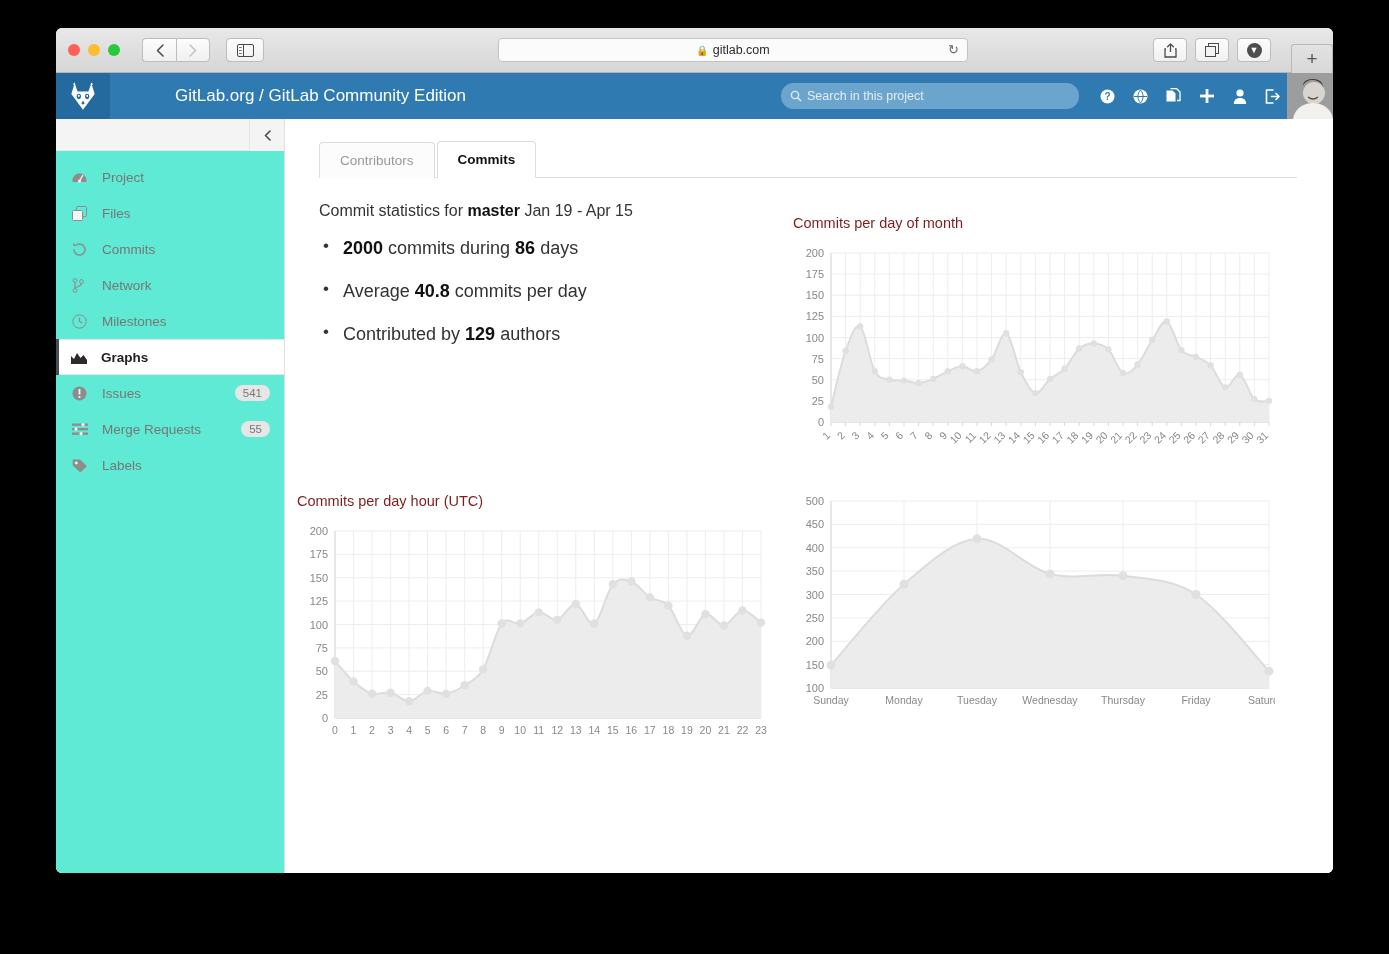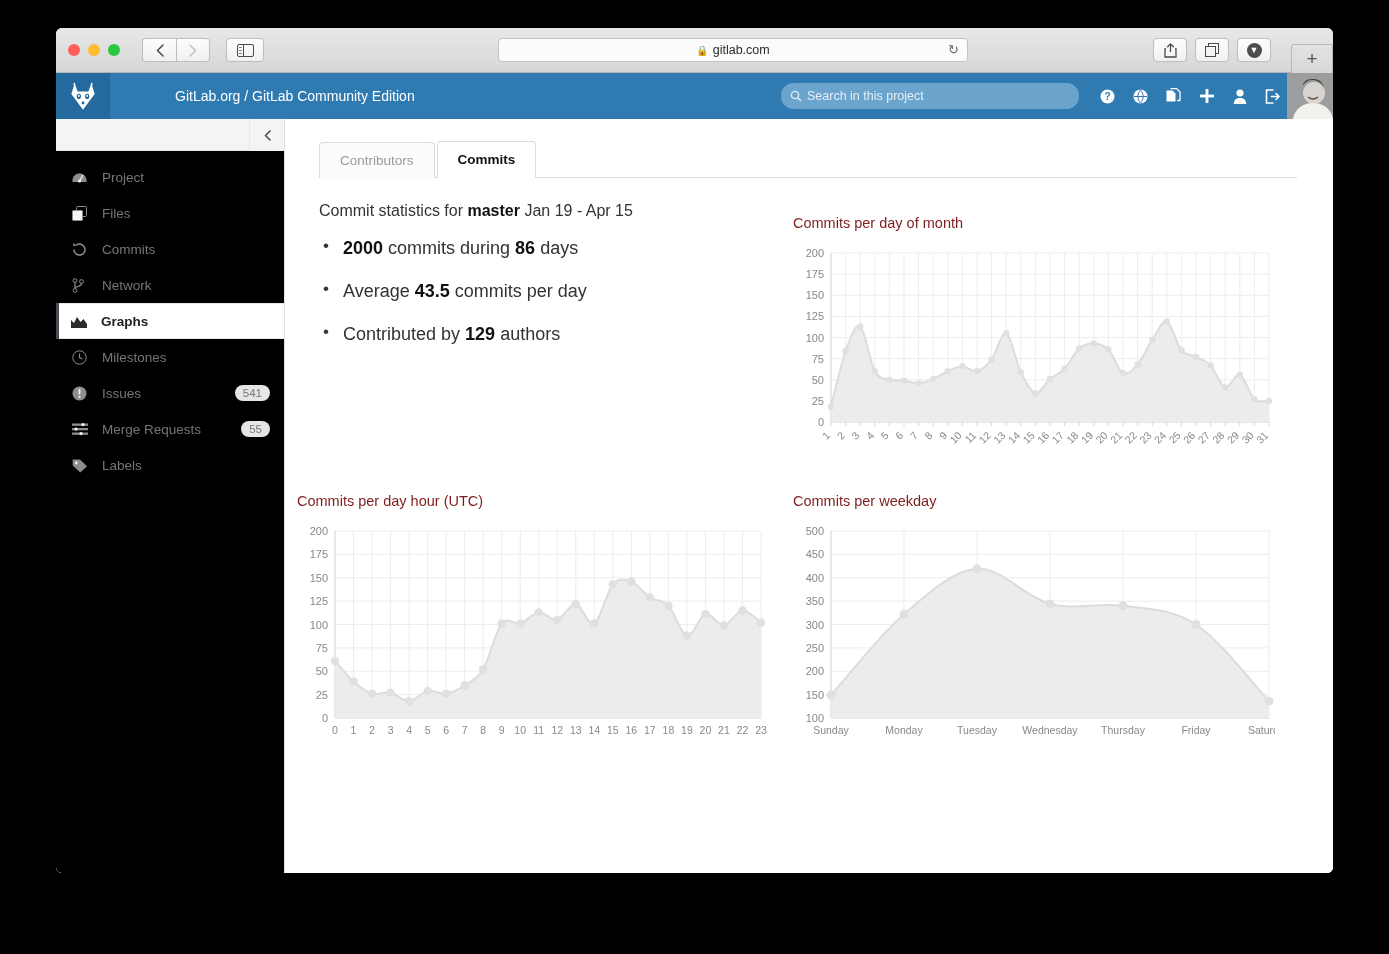--- a/index.html
+++ b/index.html
@@ -94,21 +94,21 @@
     display: flex; align-items: center;
     position: relative;
   }
   .gl-logo {
     width: 54px; height: 46px;
     background: #256a9e;
     display: flex; align-items: center; justify-content: center;
   }
   .gl-title {
     color: #fff;
-    font-size: 14px;
+    font-size: 17px;
     margin-left: 65px;
     white-space: nowrap;
   }
   .gl-search {
     position: absolute; left: 725px;
     width: 298px; height: 26px;
     background: #6ba4cc;
     border: 1px solid #6ba4cc;
     border-radius: 12px;
     display: flex; align-items: center;
@@ -128,21 +128,21 @@
     width: 46px; height: 46px;
     background: #8d8f91;
     overflow: hidden;
   }
 
   
   .body-wrap { display: flex; height: 754px; background: #fff; }
 
   .sidebar {
     width: 229px;
-    background: #000000;
+    background: #5eead4;
     border-right: 1px solid #e1e1e1;
     position: relative;
     flex: 0 0 229px;
   }
   .collapse-bar {
     height: 32px;
     display: flex; justify-content: flex-end;
     border-bottom: 1px solid #e6e6e6;
     background: #f4f4f4;
   }
@@ -449,38 +449,38 @@
             <svg width="12" height="15" viewBox="0 0 12 15">
                 <circle cx="3" cy="2.5" r="1.9" stroke="#8d8d8d" fill="none"></circle>
                 <circle cx="3" cy="12.5" r="1.9" stroke="#8d8d8d" fill="none"></circle>
                 <circle cx="9.5" cy="3.5" r="1.9" stroke="#8d8d8d" fill="none"></circle>
                 <path d="M3 4.5 L3 10.5 M9.5 5.5 C9.5 9 3 8 3 10.5" stroke="#8d8d8d" stroke-width="1.2" fill="none"></path>
               </svg>
           </span>
           <span>Network</span>
         </div>
 
+        <div class="side-item">
+          <span class="ic">
+            <svg width="15" height="15" viewBox="0 0 15 15">
+                <circle cx="7.5" cy="7.5" r="6.7" stroke="#8d8d8d" fill="none"></circle>
+                <path d="M7.5 3.5 L7.5 7.5 L10.3 9" stroke="#8d8d8d" stroke-width="1.2" fill="none"></path>
+              </svg>
+          </span>
+          <span>Milestones</span>
+        </div>
+
         <div class="side-item active">
           <span class="ic">
             <svg width="16" height="13" viewBox="0 0 16 13">
                 <path d="M0 12 L0 5 L3 8 L6 2 L9.5 7 L12.5 4 L16 9 L16 12 Z" fill="#2b2b2b"></path>
                 <rect x="0" y="12" width="16" height="1" fill="#2b2b2b"></rect>
               </svg>
           </span>
           <span>Graphs</span>
-        </div>
-
-        <div class="side-item">
-          <span class="ic">
-            <svg width="15" height="15" viewBox="0 0 15 15">
-                <circle cx="7.5" cy="7.5" r="6.7" stroke="#8d8d8d" fill="none"></circle>
-                <path d="M7.5 3.5 L7.5 7.5 L10.3 9" stroke="#8d8d8d" stroke-width="1.2" fill="none"></path>
-              </svg>
-          </span>
-          <span>Milestones</span>
         </div>
 
         <div class="side-item">
           <span class="ic">
             <svg width="15" height="15" viewBox="0 0 15 15">
                 <circle cx="7.5" cy="7.5" r="7" fill="#8d8d8d"></circle>
                 <rect x="6.6" y="3" width="1.8" height="5.5" fill="#f4f4f4"></rect>
                 <rect x="6.6" y="10" width="1.8" height="1.9" fill="#f4f4f4"></rect>
               </svg>
           </span>
@@ -525,21 +525,21 @@
 
       <h1 class="stat-head">
         <span>Commit statistics for </span><b>master</b><span> Jan 19 - Apr 15</span>
       </h1>
 
       <ul class="stats">
         <li>
           <b id="s0a">2000</b><span id="s0b"> commits during <b>86</b> days</span>
         </li>
         <li>
-          <span id="s1a">Average </span><b id="s1b">43.5</b><span id="s1c"> commits per day</span>
+          <span id="s1a">Average </span><b id="s1b">40.8</b><span id="s1c"> commits per day</span>
         </li>
         <li>
           <span id="s2a">Contributed by </span><b id="s2b">129</b><span id="s2c"> authors</span>
         </li>
       </ul>
 
       <div class="chart-box" id="chart-month">
         <div class="chart-title">Commits per day of month</div>
         <svg id="svg-month" width="482" height="215">
             <line x1="38" y1="177" x2="476" y2="177" class="grid"></line>
@@ -785,21 +785,20 @@
             <text x="371.39130434782606" y="211" class="axis-label-x" text-anchor="middle">18</text>
             <text x="389.9130434782609" y="211" class="axis-label-x" text-anchor="middle">19</text>
             <text x="408.4347826086956" y="211" class="axis-label-x" text-anchor="middle">20</text>
             <text x="426.95652173913044" y="211" class="axis-label-x" text-anchor="middle">21</text>
             <text x="445.4782608695652" y="211" class="axis-label-x" text-anchor="middle">22</text>
             <text x="464" y="211" class="axis-label-x" text-anchor="middle">23</text>
           </svg>
       </div>
 
       <div class="chart-box" id="chart-week">
-        <div class="chart-title">Commits per weekday</div>
         <svg id="svg-week" width="482" height="225">
             <line x1="38" y1="195" x2="476" y2="195" class="grid"></line>
             <text x="31" y="199" text-anchor="end" class="axis-label">100</text>
             <line x1="38" y1="171.625" x2="476" y2="171.625" class="grid"></line>
             <text x="31" y="175.625" text-anchor="end" class="axis-label">150</text>
             <line x1="38" y1="148.25" x2="476" y2="148.25" class="grid"></line>
             <text x="31" y="152.25" text-anchor="end" class="axis-label">200</text>
             <line x1="38" y1="124.875" x2="476" y2="124.875" class="grid"></line>
             <text x="31" y="128.875" text-anchor="end" class="axis-label">250</text>
             <line x1="38" y1="101.5" x2="476" y2="101.5" class="grid"></line>

